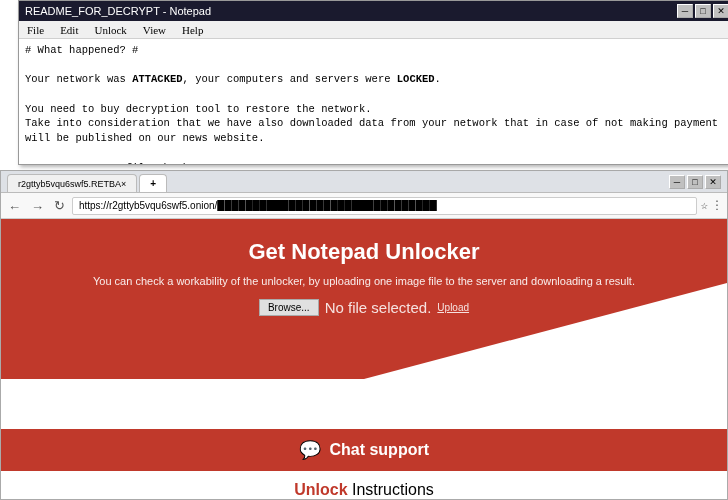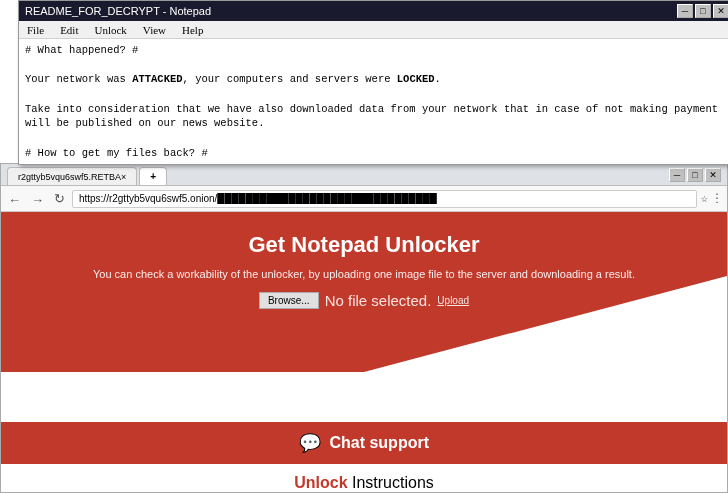--- a/index.html
+++ b/index.html
@@ -81,21 +81,21 @@
       overflow: hidden;
       font-family: 'Courier New', monospace;
       font-size: 10.5px;
       color: #000;
       line-height: 1.4;
     }
 
     
     #browser {
       position: absolute;
-      top: 163px;
+      top: 170px;
       left: 0;
       width: 728px;
       height: 330px;
       background: #fff;
       border: 1px solid #aaa;
       z-index: 5;
     }
 
     #browser-titlebar {
       background: #dee1e6;
@@ -322,20 +322,21 @@
     <span class="menu-item">Edit</span>
     <span class="menu-item">Unlock</span>
     <span class="menu-item">View</span>
     <span class="menu-item">Help</span>
   </div>
   <div id="notepad-content">
     <div># What happened? #</div>
     <div>&nbsp;</div>
     <div>Your network was <strong>ATTACKED</strong>, your computers and servers were <strong>LOCKED</strong>.</div>
     <div>&nbsp;</div>
+    <div>You need to buy decryption tool to restore the network.</div>
     <div>Take into consideration that we have also downloaded data from your network that in case of not making payment will be published on our news website.</div>
     <div>&nbsp;</div>
     <div># How to get my files back? #</div>
 
   </div>
 </div>
 
 <div id="browser">
   <div id="browser-titlebar">
     <div id="browser-tabs">

